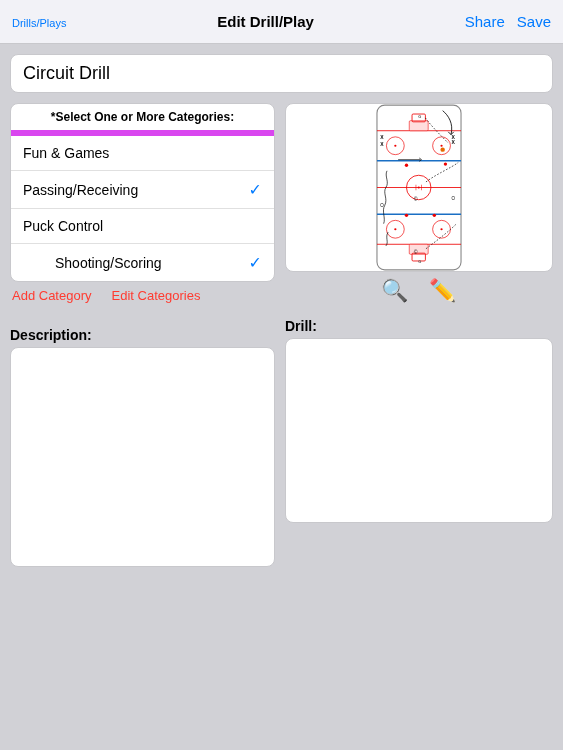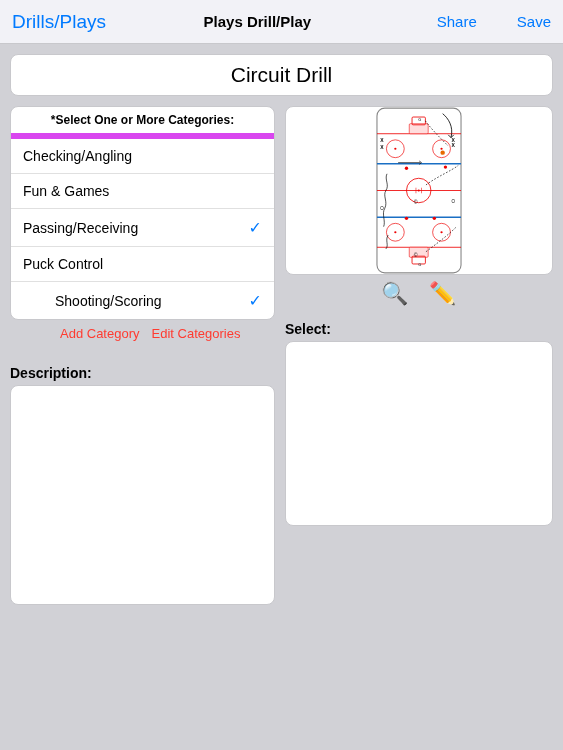--- a/index.html
+++ b/index.html
@@ -17,57 +17,56 @@
       align-items: center;
       justify-content: space-between;
       background: #f2f2f7;
       border-bottom: 1px solid #c8c8cc;
       padding: 10px 12px;
       height: 44px;
     }
     .header-left a {
       color: #007aff;
       text-decoration: none;
-      font-size: 19px;
+      font-size: 11px;
     }
     .header-center {
       font-size: 15px;
       font-weight: 600;
       color: #000;
     }
     .header-right {
       display: flex;
       gap: 12px;
     }
     .header-right button {
       background: none;
       border: none;
       color: #007aff;
       font-size: 15px;
       cursor: pointer;
       padding: 0;
-      margin-left: 28px;
     }
 
     
     .content {
       background: #d1d1d6;
       padding: 10px;
       height: calc(750px - 44px);
       overflow: hidden;
     }
 
     
     .title-field {
       background: #fff;
       border: 1px solid #c8c8cc;
       border-radius: 8px;
       padding: 8px 12px;
-      text-align: center;
-      font-size: 21px;
+      text-align: left;
+      font-size: 18px;
       color: #000;
       margin-bottom: 10px;
       width: 100%;
     }
 
     
     .main-layout {
       display: flex;
       gap: 10px;
       height: 420px;
@@ -109,24 +108,23 @@
       padding-left: 44px;
     }
     .checkmark {
       color: #007aff;
       font-size: 16px;
     }
 
     
     .category-links {
       display: flex;
-      gap: 12px;
+      gap: 20px;
       margin-bottom: 8px;
       padding-left: 2px;
-      margin-left: 48px;
     }
     .category-links a {
       color: #ff3b30;
       font-size: 13px;
       text-decoration: none;
       cursor: pointer;
     }
 
     
     .description-label {
@@ -198,42 +196,39 @@
       width: 100%;
     }
   </style>
 </head>
 <body>
 
 <div class="header">
   <div class="header-left">
     <a>Drills/Plays</a>
   </div>
-  <div class="header-center">Plays Drill/Play</div>
+  <div class="header-center">Edit Drill/Play</div>
   <div class="header-right">
     <button>Share</button>
     <button>Save</button>
   </div>
 </div>
 
 <div class="content">
 
   <div class="title-field">Circuit Drill</div>
 
   <div class="main-layout">
 
     <div class="left-panel">
 
       <div class="categories-box">
         <div class="categories-header">*Select One or More Categories:</div>
 
         <div id="category-list">
-            <div class="category-item">
-              <span>Checking/Angling</span>
-            </div>
             <div class="category-item">
               <span>Fun &amp; Games</span>
             </div>
             <div class="category-item">
               <span>Passing/Receiving</span>
               <span class="checkmark">✓</span>
             </div>
             <div class="category-item">
               <span>Puck Control</span>
             </div>
@@ -334,20 +329,20 @@
       <div class="rink-controls">
         <button class="rink-control-btn">
           <span>🔍</span>
         </button>
         <button class="rink-control-btn">
           <span>✏️</span>
         </button>
       </div>
 
       <div class="notes-section">
-        <div class="notes-label">Select:</div>
+        <div class="notes-label">Drill:</div>
         <div class="notes-box"></div>
       </div>
 
     </div>
   </div>
 
 </div>
 
 </body></html>

